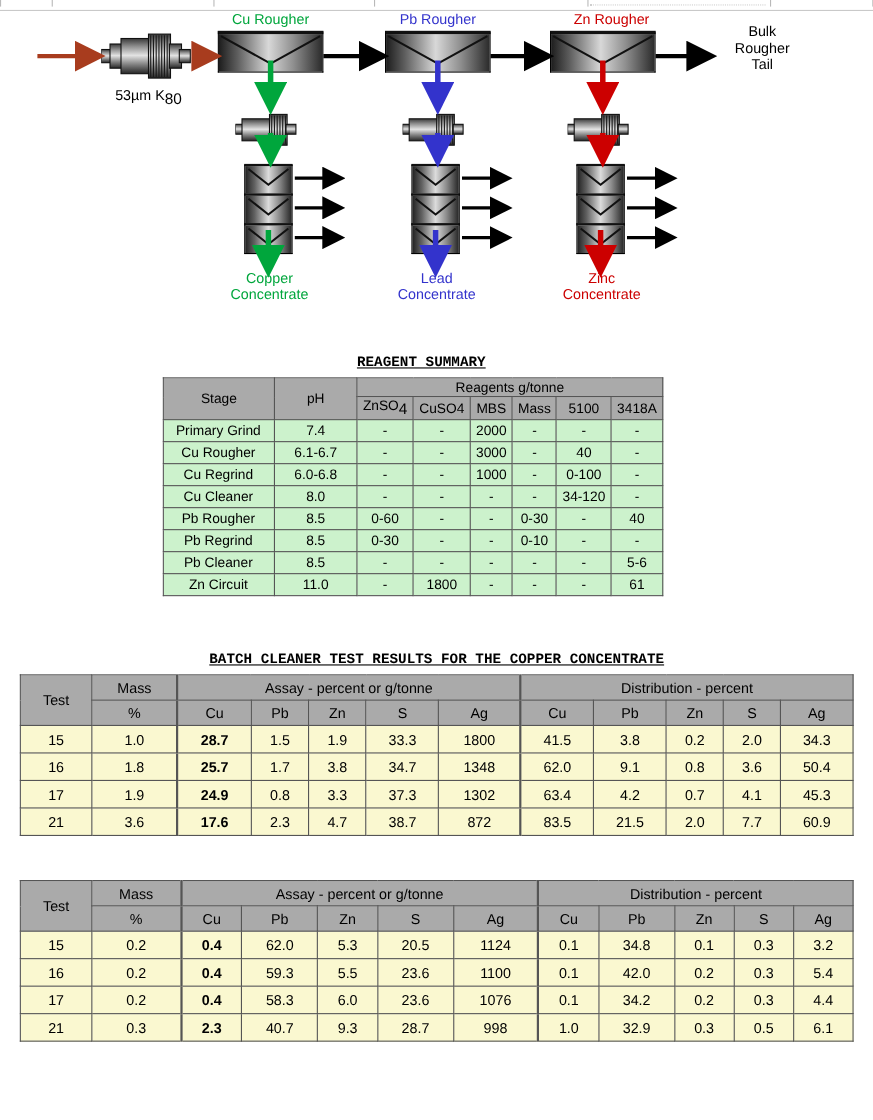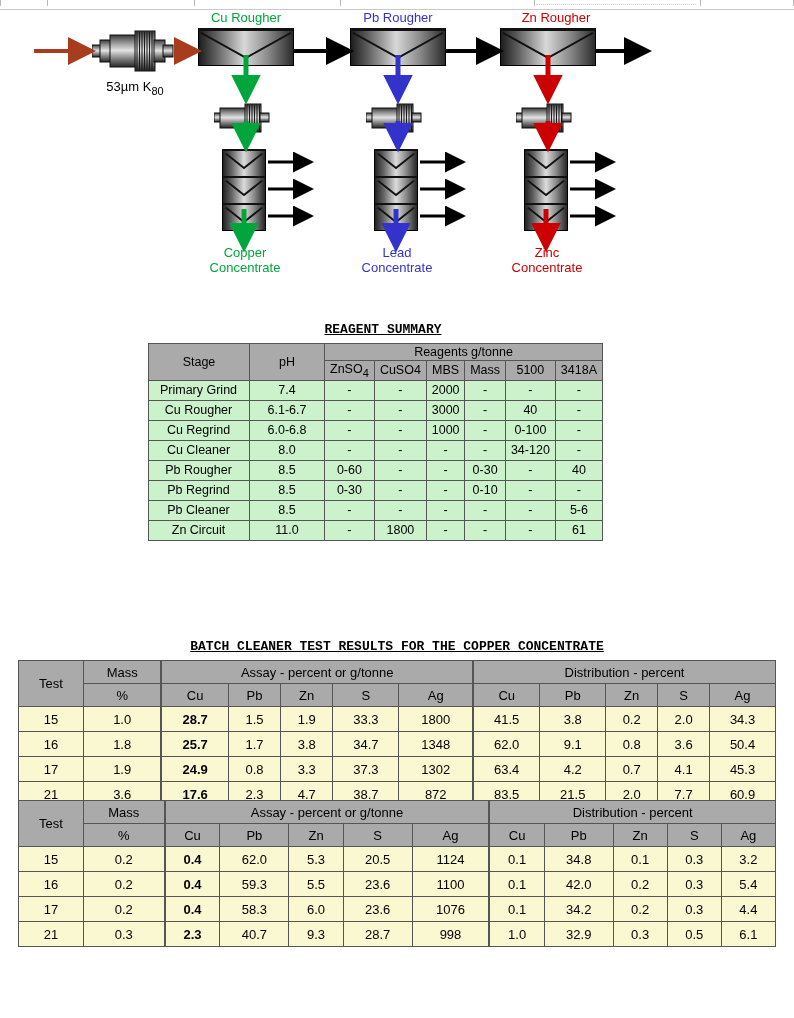--- a/index.html
+++ b/index.html
@@ -53,25 +53,25 @@
 
   
   .reagent-wrap{position:absolute;left:148px;top:322px;width:470px;}
   .reagent-wrap .tbl-title{margin-bottom:6px;}
   table.reagent{width:455px;}
   table.reagent thead td{background:#aaaaaa;font-size:12.5px;}
   table.reagent tbody td{background:#ccf2cc;height:17px;}
   table.reagent tbody td.stage{text-align:center;padding-left:3px;}
   table.reagent td.c-stage{width:92px;}
   table.reagent td.c-ph{width:66px;}
-  sub{font-size:11px;vertical-align:sub;}
+  sub{font-size:14px;vertical-align:sub;}
 
   
   .res-wrap{position:absolute;left:18px;width:758px;}
-  .res-wrap .tbl-title{margin-bottom:6px;margin-top:47px;}
+  .res-wrap .tbl-title{margin-bottom:6px;}
   table.results{width:758px;}
   table.results thead td{background:#aaaaaa;height:20px;font-size:13px;}
   table.results tbody td{background:#faf8d0;height:22px;font-size:13px;}
   table.results tbody td.bold{font-weight:bold;}
   table.results td.c-test{width:56px;}
   .sep{border-left:2px solid #555 !important;}
 </style>
 </head>
 <body>
 
@@ -85,20 +85,25 @@
   <div class="tick" style="left:793px"></div>
   <div class="minis" style="left:536px;width:160px;"></div>
 </div>
 
 <div class="flowsheet">
 
   <div class="lbl green" style="left:198px;top:1px;width:96px;">Cu Rougher</div>
   <div class="lbl blue" style="left:350px;top:1px;width:96px;">Pb Rougher</div>
   <div class="lbl red" style="left:508px;top:1px;width:96px;">Zn Rougher</div>
 
+  <div class="lbl black" style="left:648px;top:12px;width:90px;">
+    <span>Bulk</span><br>
+    <span>Rougher</span><br>
+    <span>Tail</span>
+  </div>
 
   <div class="mill" style="left:92px;top:20px;">
     <svg width="82" height="44" viewBox="0 0 82 44">
       <defs>
         <linearGradient id="mg" x1="0" y1="0" x2="0" y2="1">
           <stop offset="0%" stop-color="#3a3a3a"></stop>
             <stop offset="22%" stop-color="#8d8d8d"></stop>
           <stop offset="48%" stop-color="#e3e3e3"></stop>
             <stop offset="75%" stop-color="#7d7d7d"></stop>
           <stop offset="100%" stop-color="#262626"></stop>

